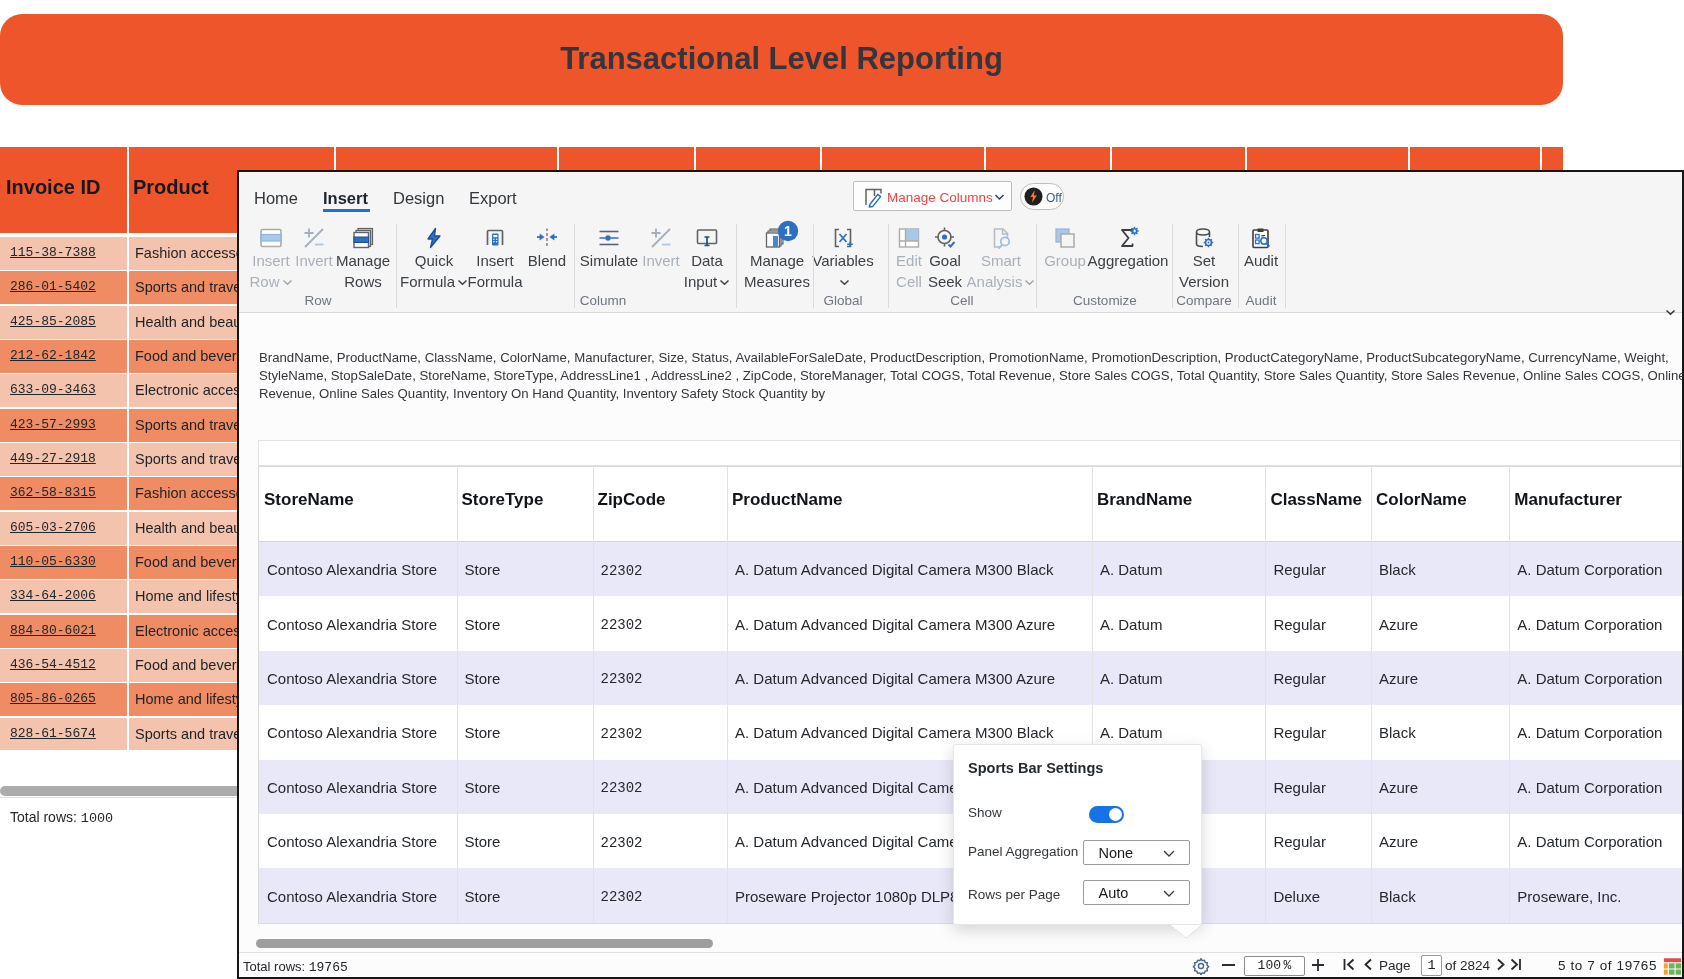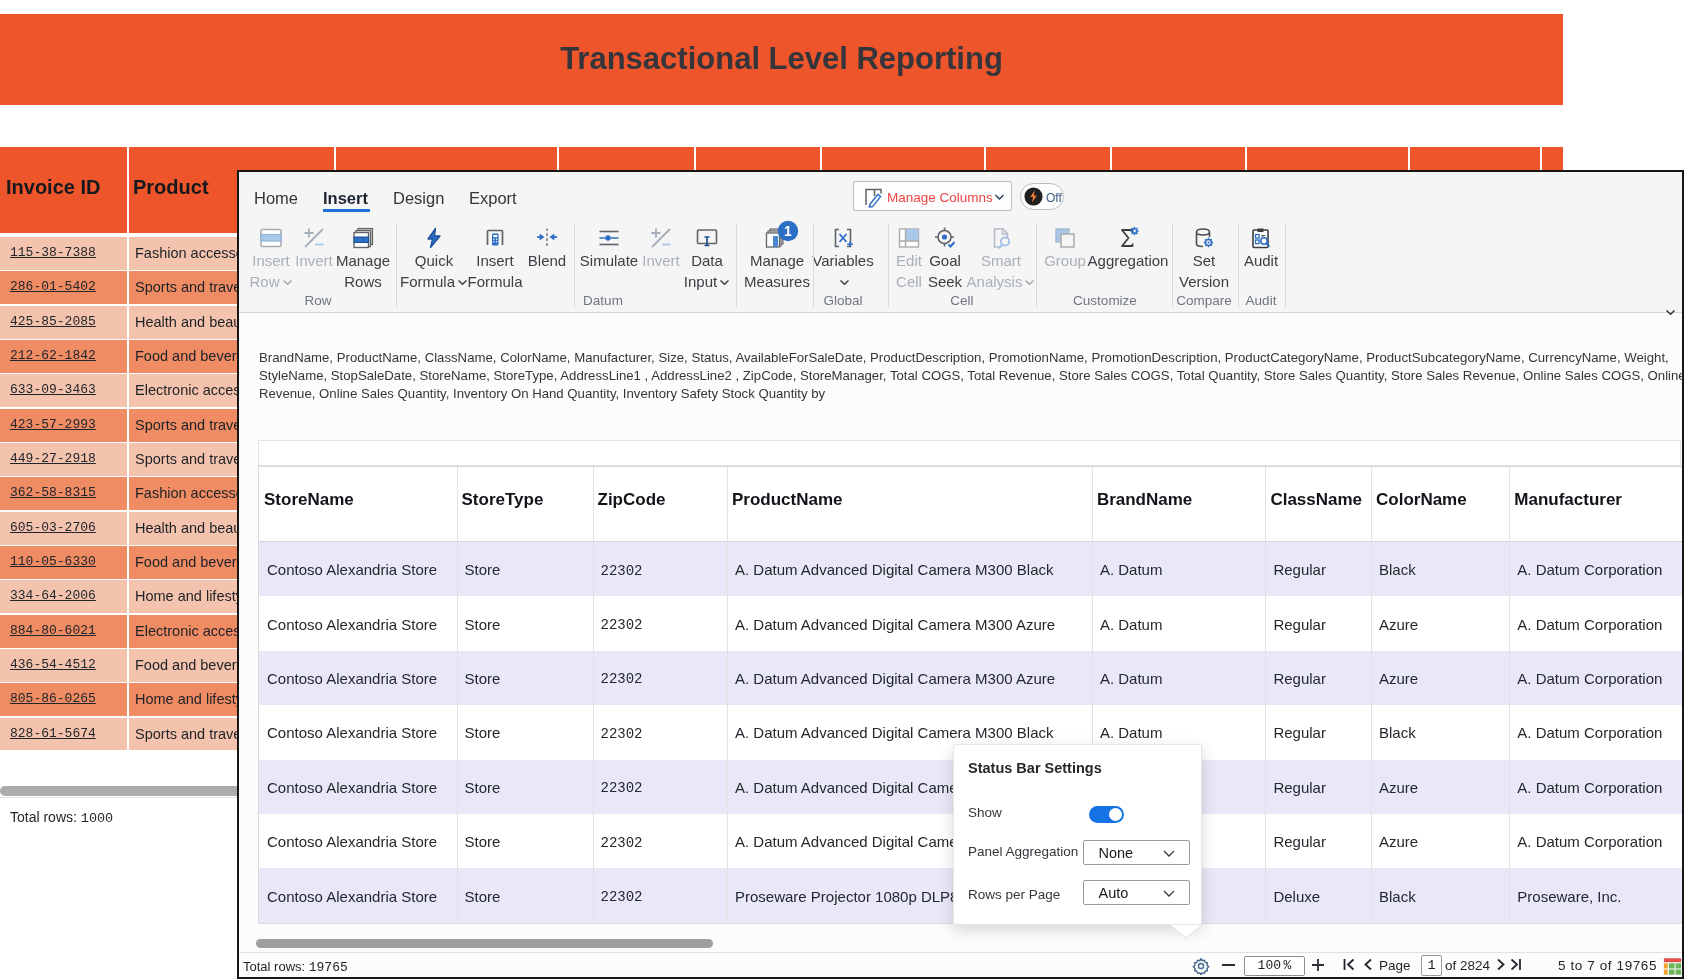--- a/index.html
+++ b/index.html
@@ -1,19 +1,19 @@
 <!DOCTYPE html>
 <html><head>
 <meta charset="utf-8">
 <style>
 * { margin:0; padding:0; box-sizing:border-box; }
 html,body { width:1684px; height:979px; background:#fff; overflow:hidden; font-family:"Liberation Sans",sans-serif; }
 #page { position:relative; width:1684px; height:979px; }
 
-#banner { position:absolute; left:0; top:14px; width:1563px; height:91px; background:#EF552A; }
+#banner { position:absolute; left:0; top:14px; width:1563px; height:91px; background:#EF552A;border-radius:22px; }
 #banner .t { position:absolute; left:0; top:27px; width:100%; text-align:center; font-size:31px; font-weight:bold; color:#35353B; letter-spacing:0px; }
 
 #bgh { position:absolute; left:0; top:147px; width:1563px; height:86px; background:#EF552A; }
 #bgh .sep { position:absolute; top:0; width:2px; height:86px; background:#fff; }
 #bgh .h1 { position:absolute; left:10px; top:29px; font-size:20px; font-weight:bold; color:#15191E; }
 #bgrows { position:absolute; left:0; top:237px; width:336px; }
 .bgr { position:relative; width:336px; height:32.9px; margin-bottom:1.45px; }
 .bgr .c1 { position:absolute; left:0; top:0; width:127px; height:100%; }
 .bgr .c2 { position:absolute; left:129px; top:0; width:207px; height:100%; }
 .bgr.l .c1,.bgr.l .c2 { background:#F4C3AD; }
@@ -432,21 +432,21 @@
       <div class="rsep" style="left:157px"></div>
         <div class="rsep" style="left:335px"></div>
         <div class="rsep" style="left:497px"></div>
         <div class="rsep" style="left:574px"></div>
         <div class="rsep" style="left:649px"></div>
         <div class="rsep" style="left:797px"></div>
         <div class="rsep" style="left:933px"></div>
         <div class="rsep" style="left:999px"></div>
         <div class="rsep" style="left:1046px"></div>
       <div class="glabel" style="left:19px;width:120px">Row</div>
-        <div class="glabel" style="left:304px;width:120px">Datum</div>
+        <div class="glabel" style="left:304px;width:120px">Column</div>
         <div class="glabel" style="left:544px;width:120px">Global</div>
         <div class="glabel" style="left:663px;width:120px">Cell</div>
         <div class="glabel" style="left:806px;width:120px">Customize</div>
         <div class="glabel" style="left:905px;width:120px">Compare</div>
         <div class="glabel" style="left:962px;width:120px">Audit</div>
         <div style="position:absolute;left:1424px;top:130px"><svg width="11" height="7" viewBox="0 0 11 7" style="margin-left:2px">
             <path d="M1.5 1.5 L5.5 5.2 L9.5 1.5" fill="none" stroke="#32363B" stroke-width="1.5"></path>
           </svg></div>
     </div>
     <div id="para">
@@ -706,21 +706,21 @@
           <rect x="1" y="1" width="20" height="4.5" fill="#E14B48"></rect>
           <rect x="1" y="6.8" width="4.5" height="6" fill="#F0A32C"></rect>
           <rect x="1" y="14" width="4.5" height="6" fill="#F0A32C"></rect>
           <rect x="6.8" y="6.8" width="6.6" height="6" fill="#69B558"></rect>
           <rect x="14.6" y="6.8" width="6.4" height="6" fill="#69B558"></rect>
           <rect x="6.8" y="14" width="6.6" height="6" fill="#69B558"></rect>
           <rect x="14.6" y="14" width="6.4" height="6" fill="#69B558"></rect>
         </svg>
     </div>
     <div id="popup">
-      <div class="title">Status Bar Settings</div>
+      <div class="title">Sports Bar Settings</div>
       <div class="lbl" style="top:60px">Show</div>
       <div class="toggle">
           <div class="knob"></div>
         </div>
       <div class="lbl" style="top:99px">Panel Aggregation</div>
       <div class="drop" style="top:95px">
           <div class="dtxt">None</div>
           <svg style="position:absolute;right:14px;top:9px" width="12" height="7" viewBox="0 0 12 7">
             <path d="M1 1 L6 6 L11 1" fill="none" stroke="#3a3f44" stroke-width="1.4"></path>
           </svg>

